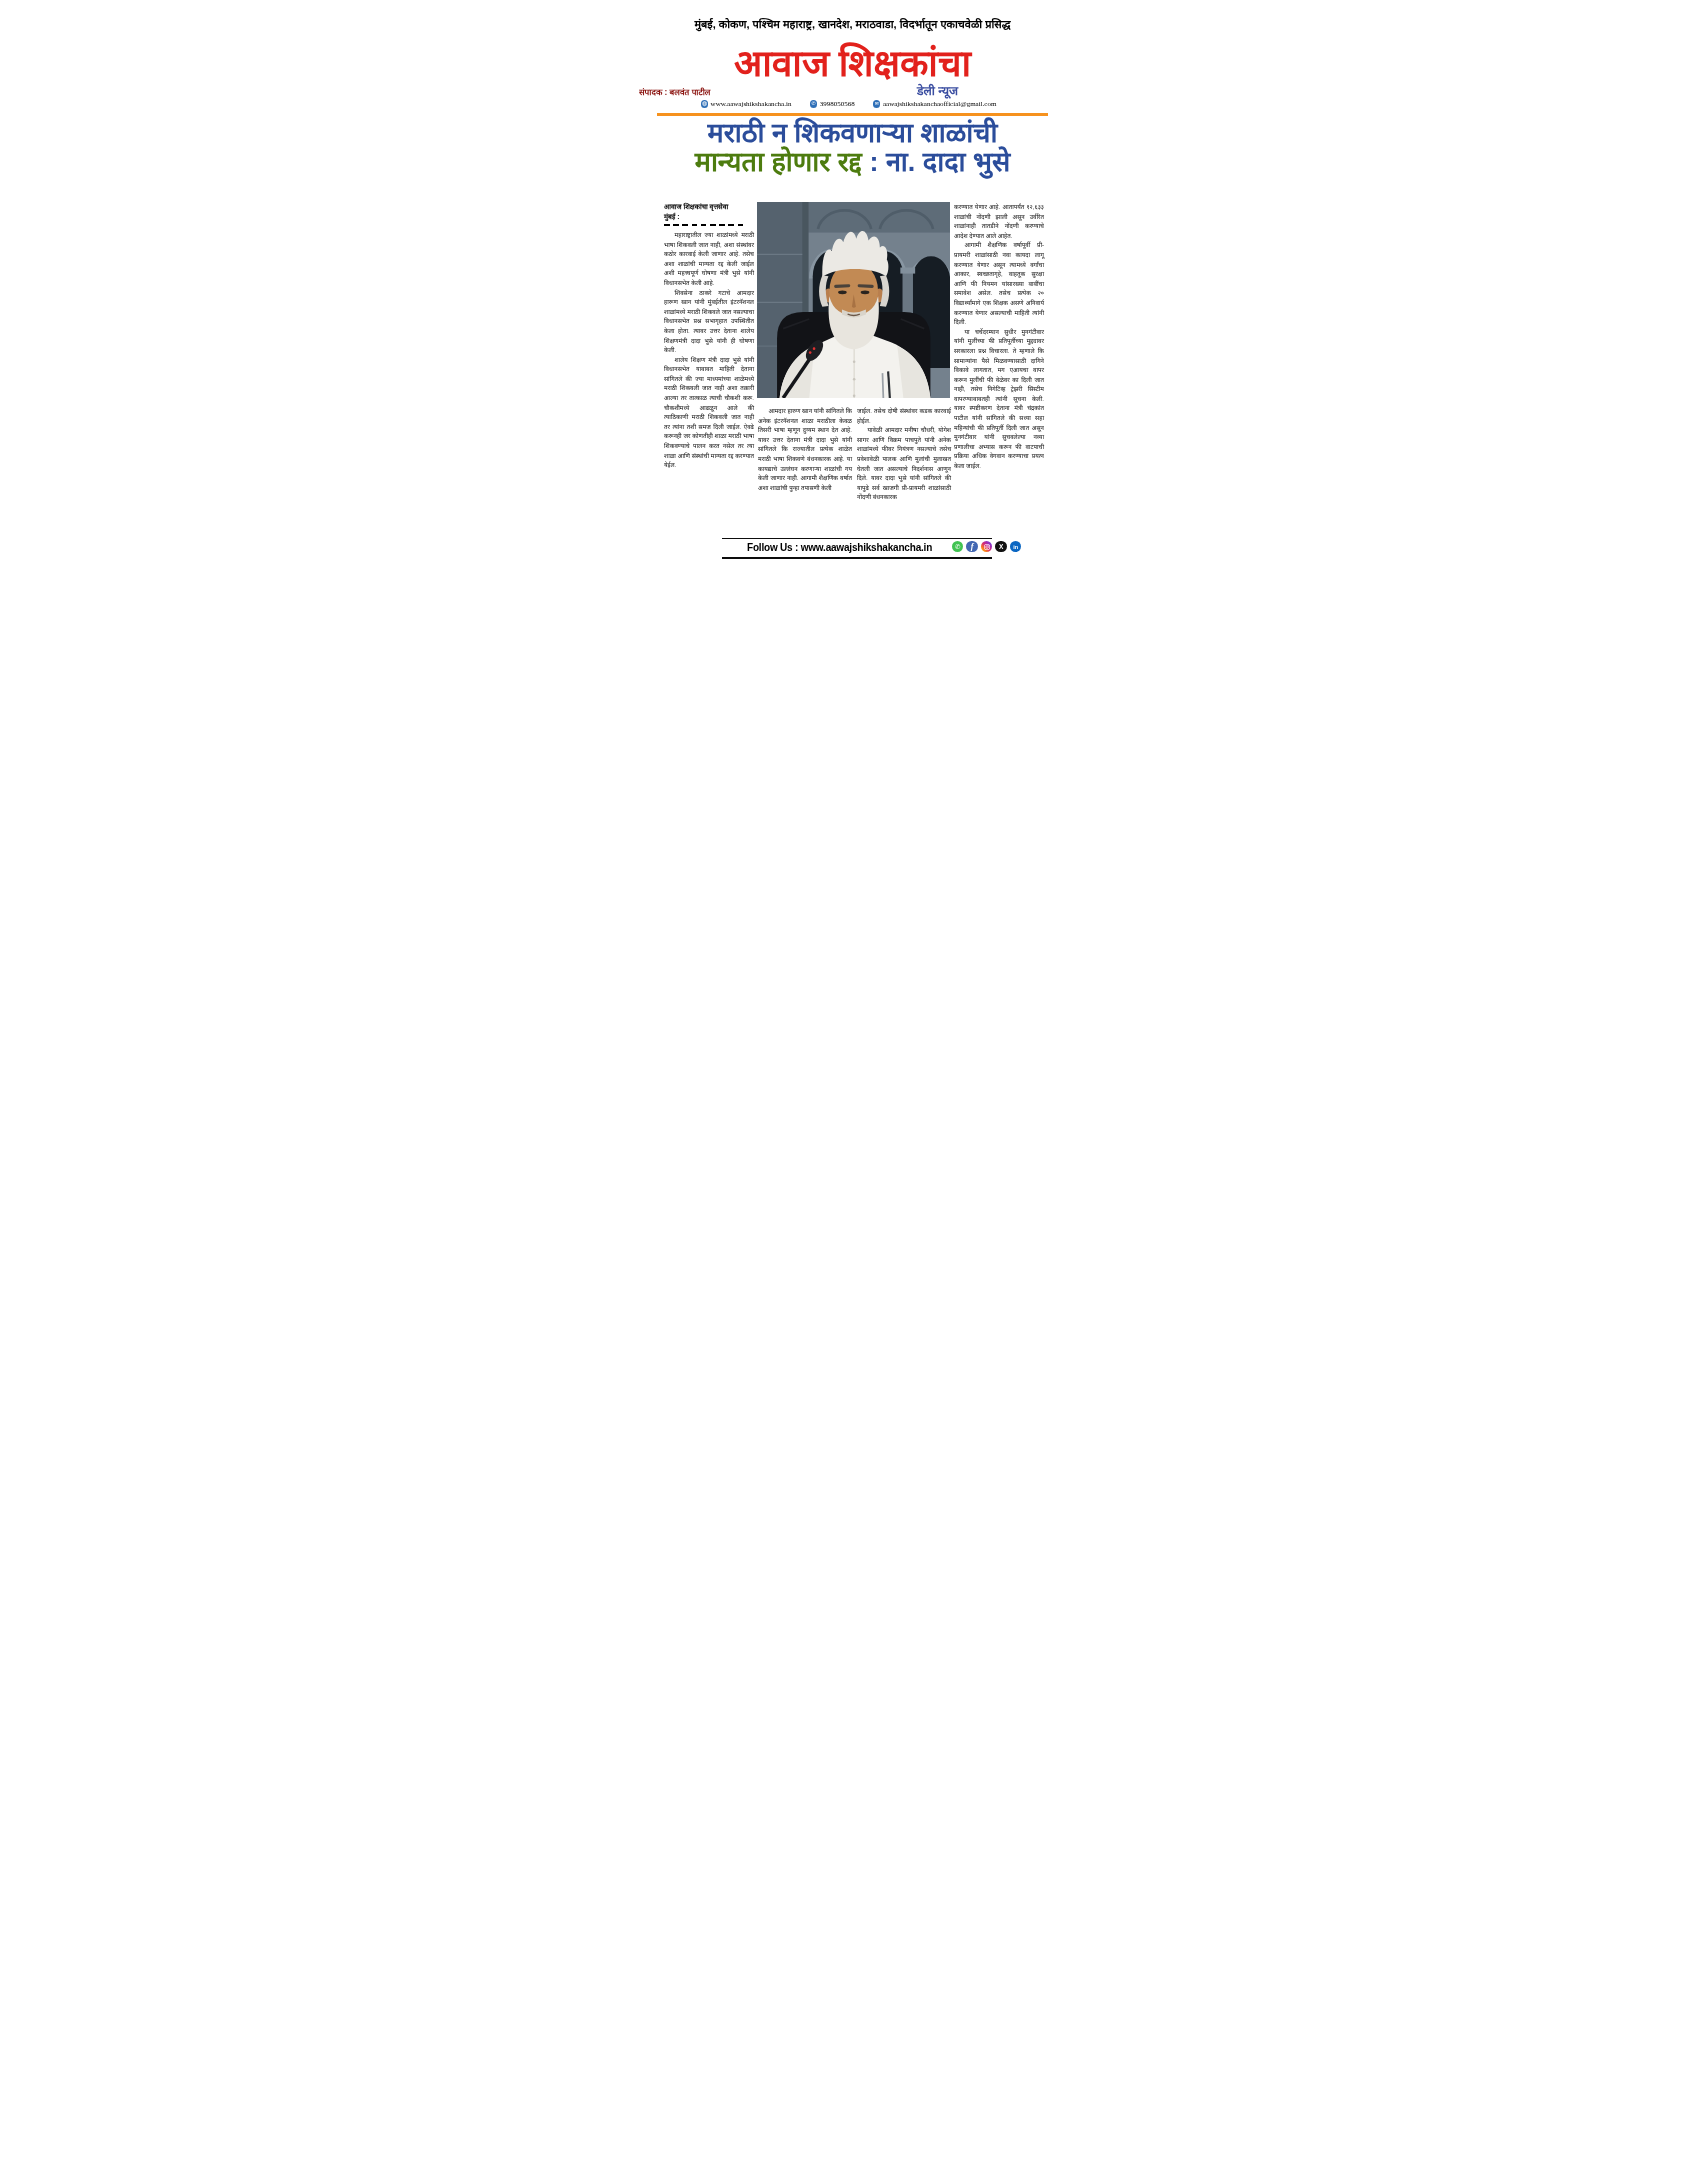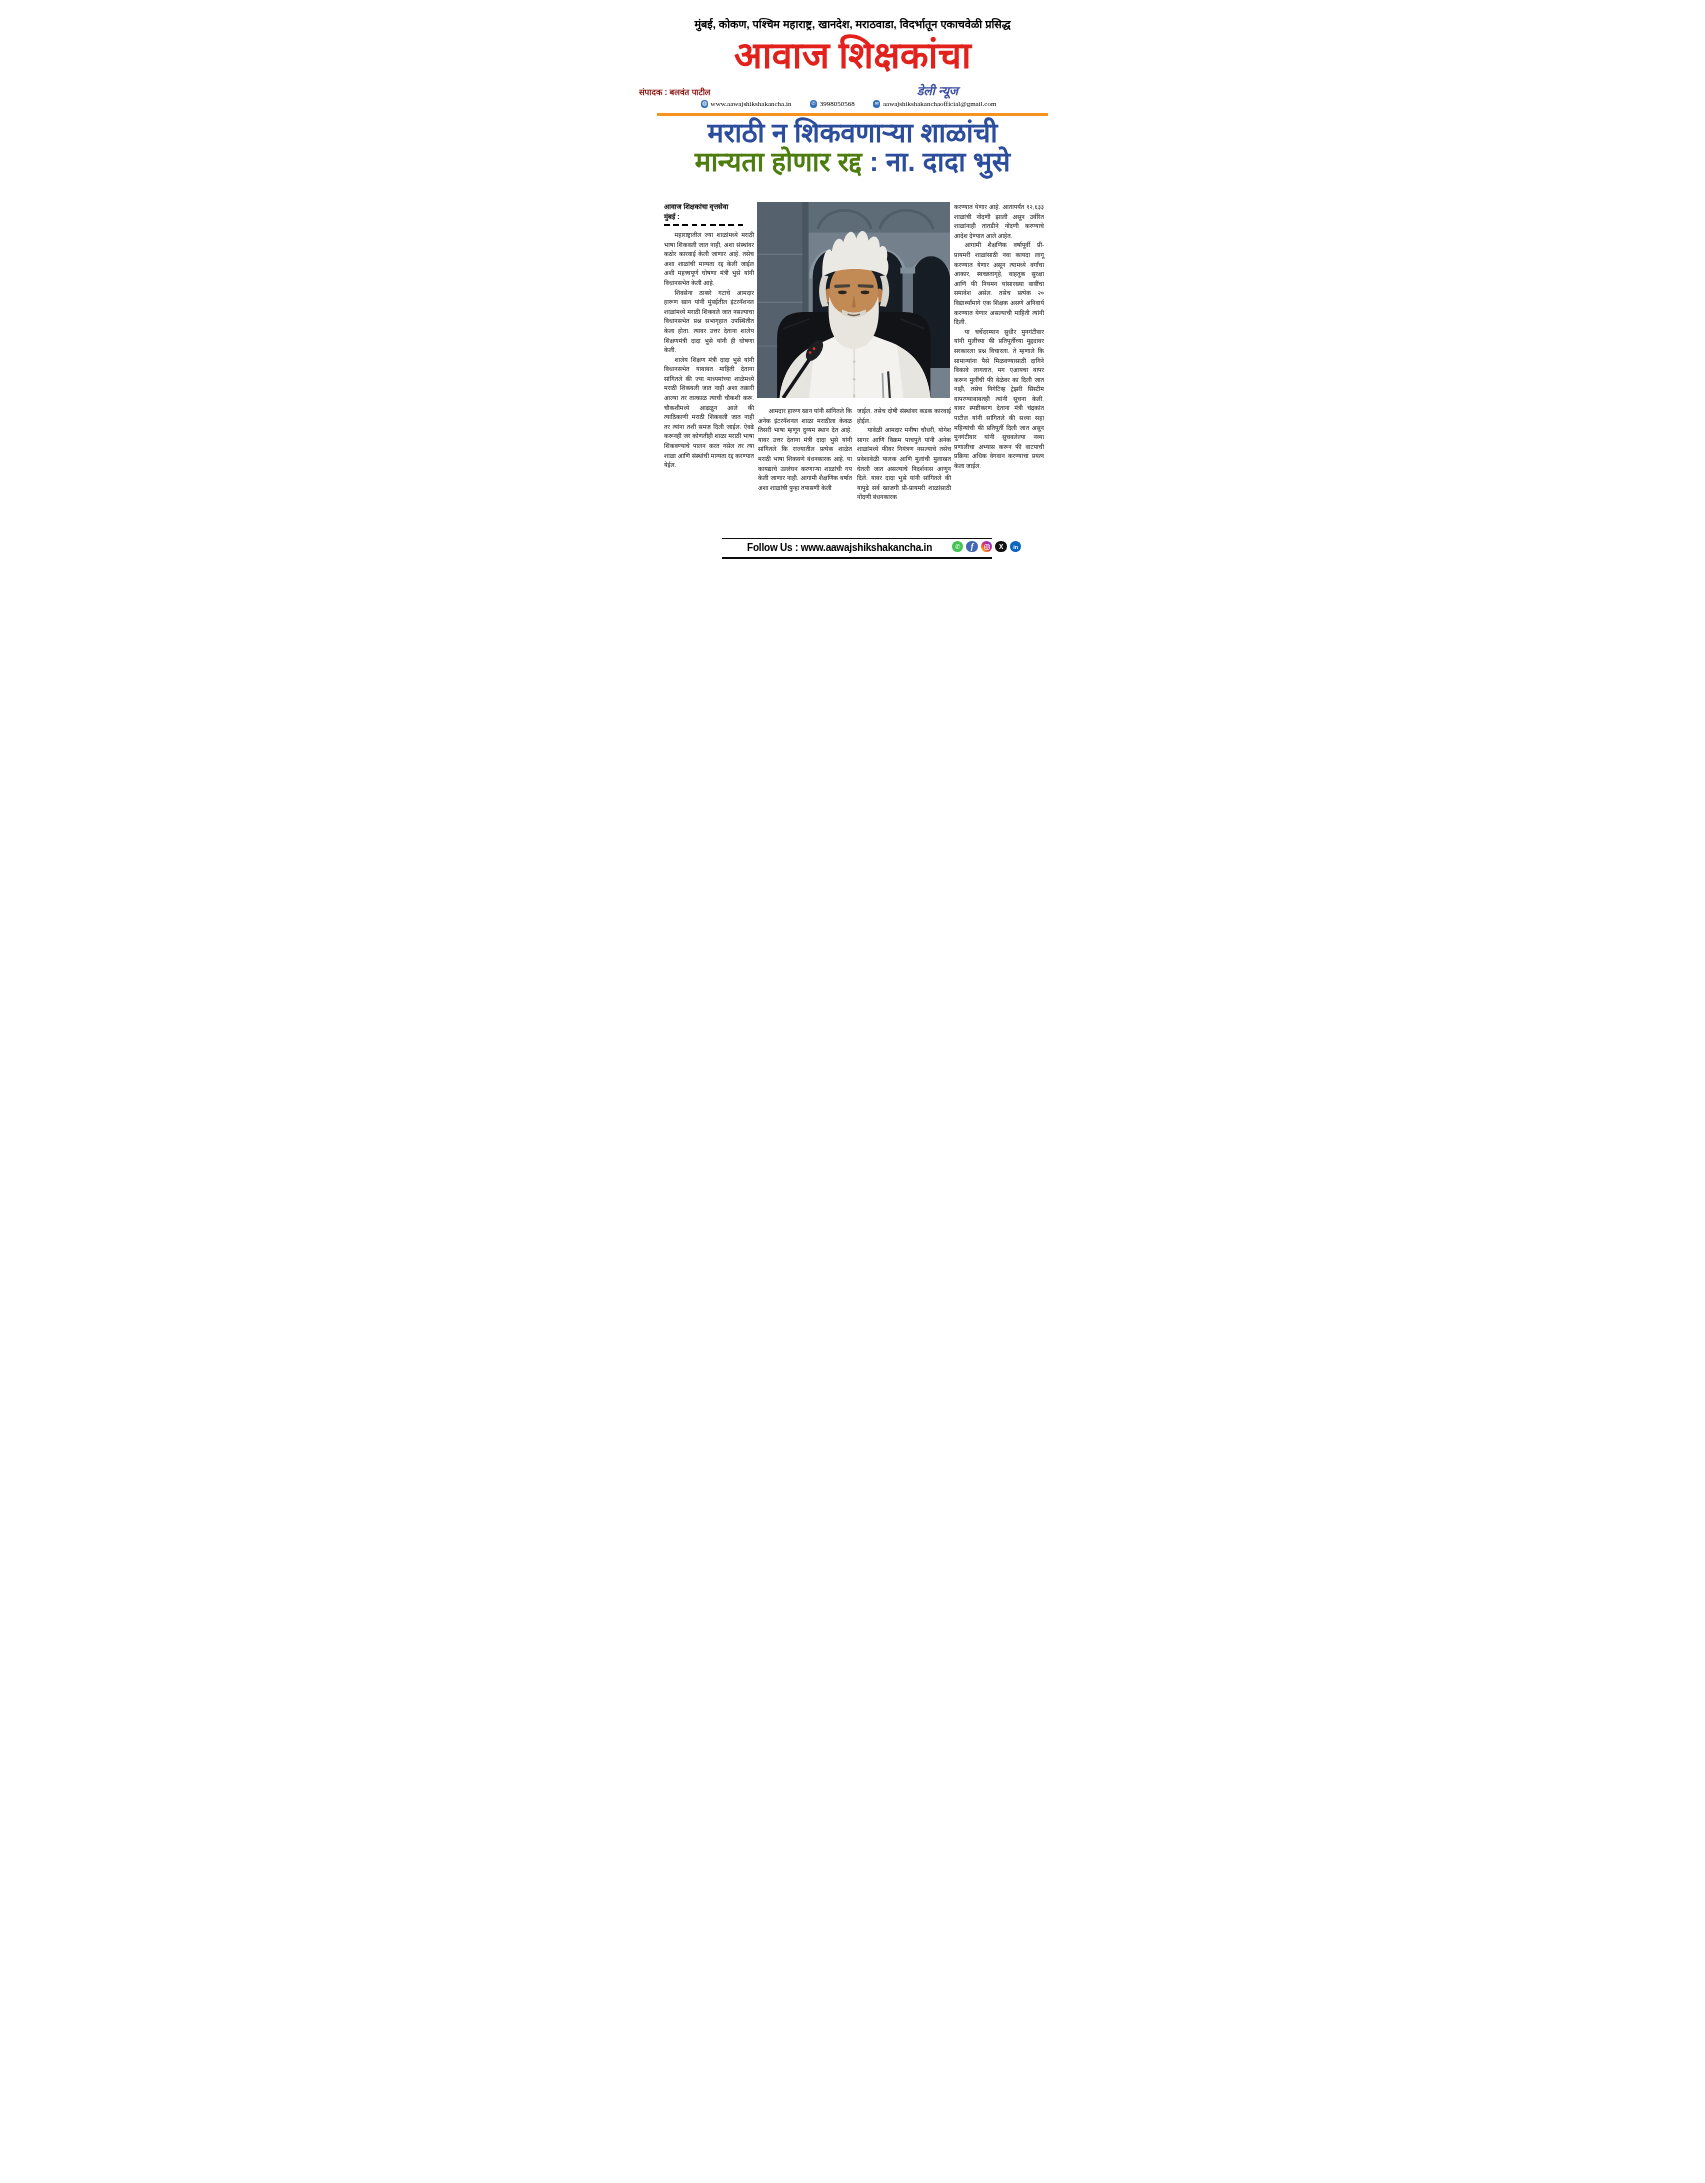--- a/index.html
+++ b/index.html
@@ -4,26 +4,26 @@
 <meta name="viewport" content="width=device-width, initial-scale=1">
 <style>
   html,body{margin:0;padding:0;background:#ffffff;}
   .page{
     position:relative;width:427px;height:576px;margin:0 auto;background:#fff;
     overflow:hidden;font-family:"Liberation Sans","DejaVu Sans",sans-serif;color:#000;
   }
   
   .tagline{position:absolute;top:15.7px;left:0;right:0;text-align:center;
     font-size:11px;font-weight:bold;color:#000;}
-  .mast-title{position:absolute;top:28px;left:0;right:0;margin:4px;text-align:center;
+  .mast-title{position:absolute;top:28px;left:0;right:0;margin:12px;text-align:center;
     font-size:37px;line-height:48px;font-weight:bold;color:#E2211C;
     font-family:"Liberation Serif","DejaVu Serif",serif;}
   .editor{position:absolute;top:86px;left:0;width:258px;text-align:left;
     font-size:8.3px;font-weight:bold;color:#8B1410;}
-  .edition{position:absolute;top:82px;left:278px;font-size:12.2px;font-weight:bold;color:#3B4EA1;font-style:italic;}
+  .edition{position:absolute;top:82px;left:278px;font-size:12.2px;font-weight:bold;color:#3B4EA1;}
   .contacts{position:absolute;top:100px;left:0;right:8px;display:flex;justify-content:center;
     align-items:center;gap:18.3px;font-family:"Liberation Serif","DejaVu Serif",serif;
     font-size:7px;color:#000;}
   .contact-item{display:flex;align-items:center;gap:2.6px;}
   .cicon{width:7.4px;height:7.4px;border-radius:50%;background:#2E6FB7;color:#fff;
     display:inline-flex;align-items:center;justify-content:center;font-size:4.8px;line-height:1;
     flex:0 0 auto;}
   .orange-bar{position:absolute;top:113px;left:18px;width:391px;height:2.6px;background:#F6921E;}
   
   .headline{position:absolute;top:119px;left:0;right:0;text-align:center;font-weight:bold;

